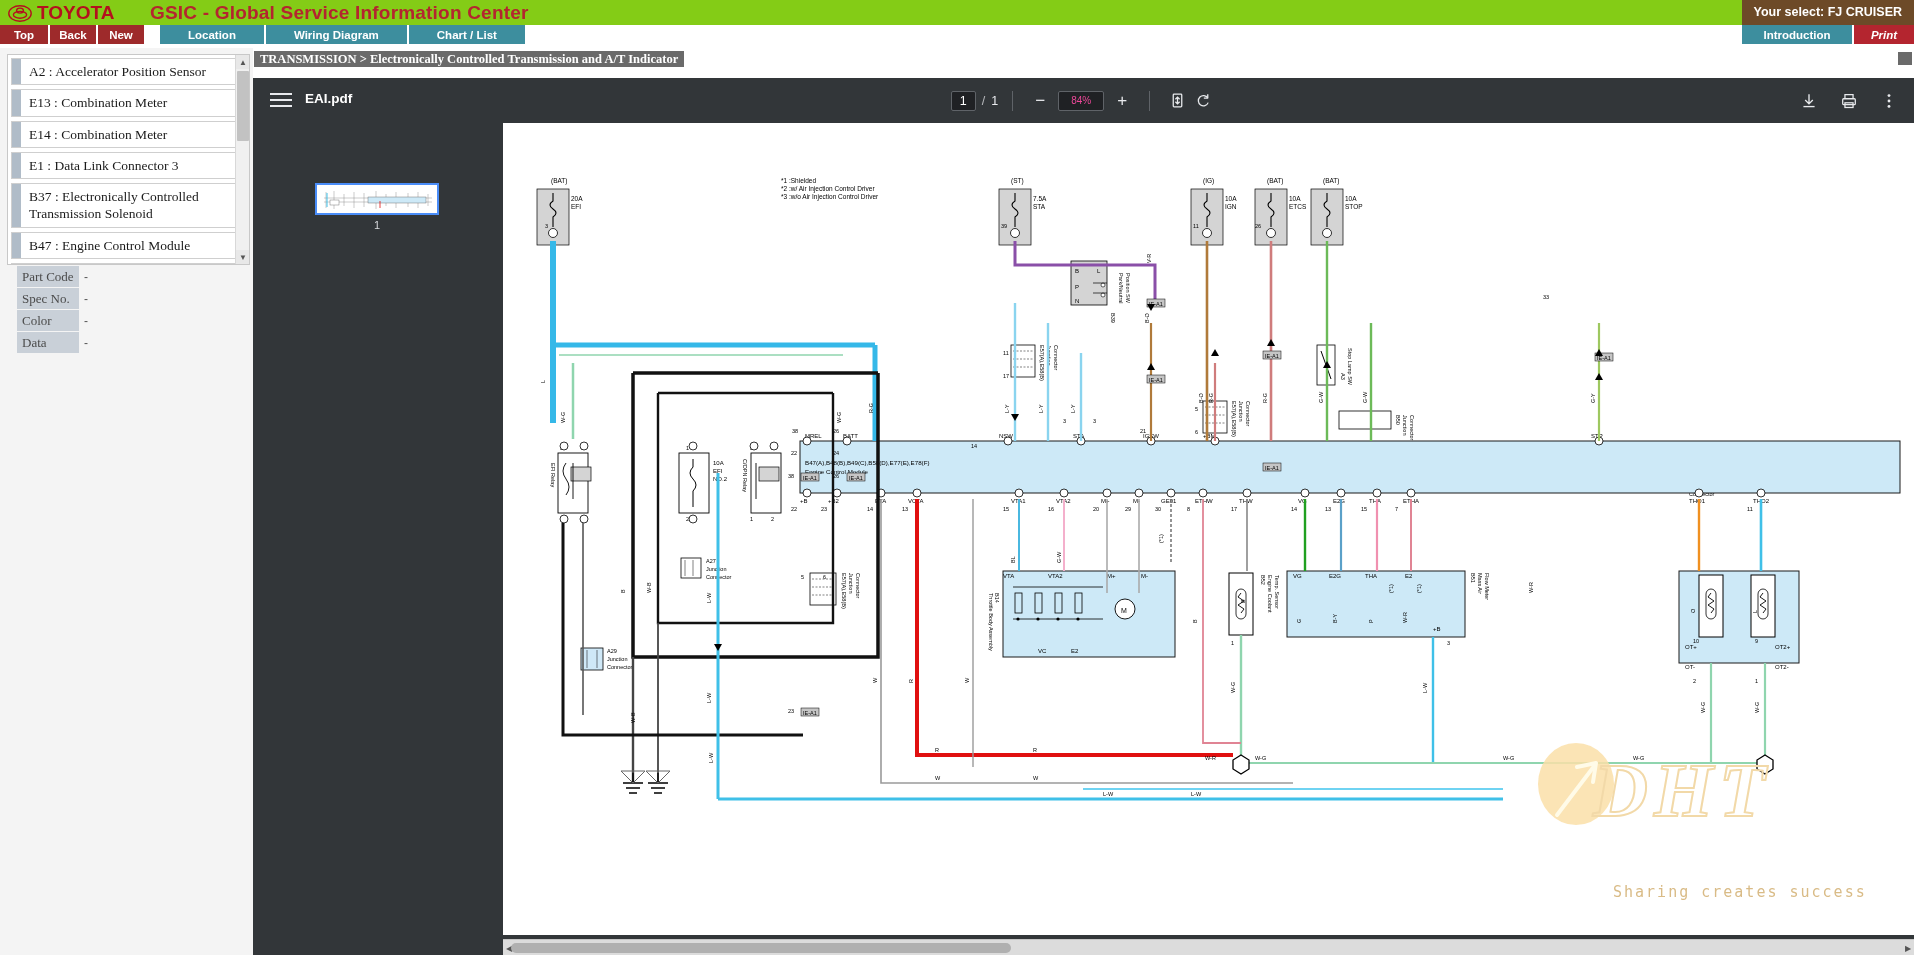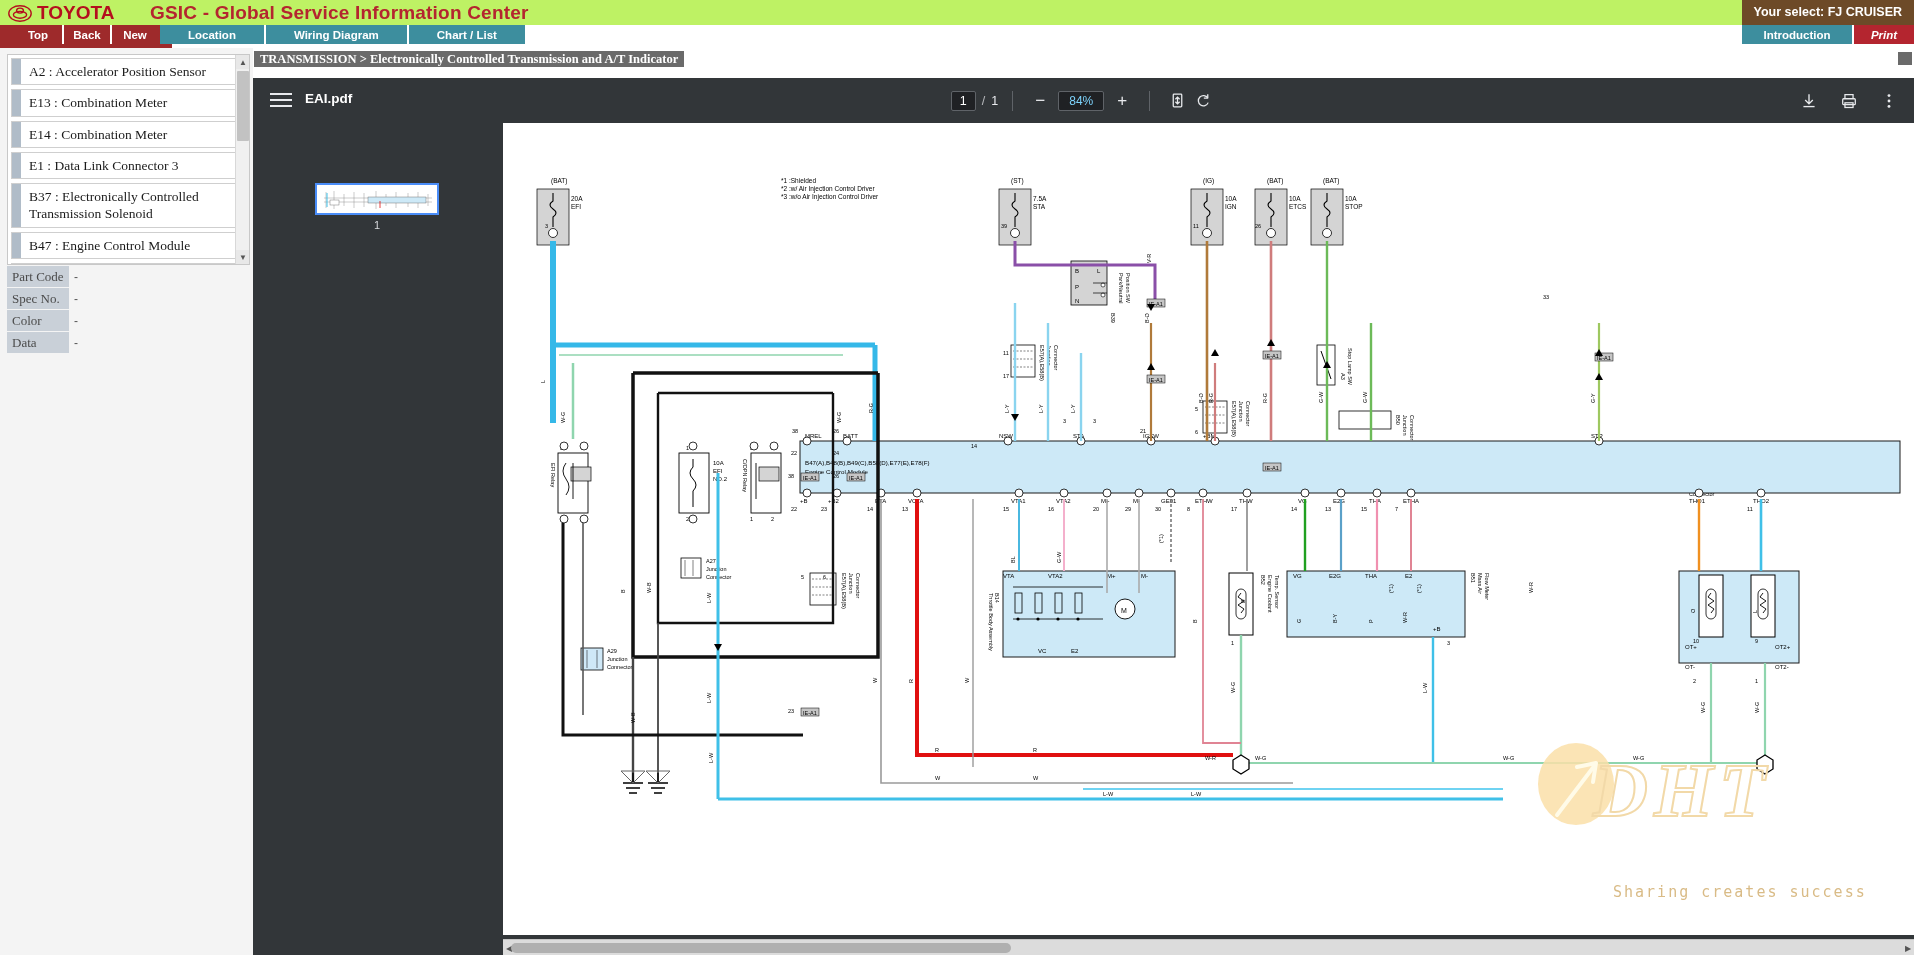--- a/index.html
+++ b/index.html
@@ -9,21 +9,21 @@
     width: 1914px; height: 955px;
     overflow: hidden;
     background: #ffffff;
     font-family: "Liberation Sans", sans-serif;
   }
   #app { position: relative; width: 1914px; height: 955px; }
 
   
   .header {
     position: absolute; left: 0; top: 0; width: 1914px; height: 29px;
-    background: #bef264;
+    background: #84cc16;
   }
   .toyota-logo {
     position: absolute; left: 8px; top: 2px;
     display: flex; align-items: center; gap: 5px;
     color: #b4101e; font-weight: bold; font-size: 19px;
     letter-spacing: 0px;
   }
   .toyota-mark {
     width: 24px; height: 17px;
     display: inline-block;
@@ -42,22 +42,22 @@
     white-space: nowrap;
   }
 
   
   .navbar {
     position: absolute; left: 0; top: 25px; width: 1914px; height: 19px;
     background: #ffffff;
   }
   .nav-red-group {
     position: absolute; left: 0; top: 0;
-    background: #9e2a2b; display: flex; height: 34px;
-    padding: 0 14px;
+    background: #9e2a2b; display: flex; height: 19px;
+    padding: 0 0;
   }
   .nav-btn {
     color: #ffffff; font-size: 11.5px; font-weight: bold;
     display: flex; align-items: center; justify-content: center;
     cursor: pointer; white-space: nowrap;
   }
   .nav-red-group .nav-btn { width: 48px; height: 19px; }
   .nav-red-group .nav-btn + .nav-btn { border-left: 2px solid #ffffff; }
 
   .nav-teal-group {
@@ -125,21 +125,21 @@
   }
   .list-scroll .arrow-up { top: 0; }
   .list-scroll .arrow-down { bottom: 0; }
   .list-scroll .thumb {
     position: absolute; left: 1px; top: 16px; width: 12px; height: 70px;
     background: #c2c2c2; border-radius: 1px; cursor: pointer;
   }
 
   
   .spec-table {
-    position: absolute; left: 7px; top: 218px; width: 150px;
+    position: absolute; left: 17px; top: 218px; width: 150px;
   }
   .spec-row { display: flex; height: 21px; margin-bottom: 1px; }
   .spec-key {
     width: 62px; background: #c9d0d8; color: #4b4b4b;
     font-family: "Liberation Serif", serif;
     font-size: 13px; display: flex; align-items: center; padding-left: 5px;
   }
   .spec-val {
     width: 20px; background: #f4f4f4; color: #555;
     font-size: 12px; display: flex; align-items: center;
@@ -200,21 +200,21 @@
   }
   .page-sep { color: #b8babd; font-size: 12.5px; margin: 0 6px; }
   .page-total { color: #e8eaed; font-size: 12.5px; }
   .tb-divider { width: 1px; height: 20px; background: #5f6368; margin: 0 14px; }
   .tb-icon-btn {
     width: 26px; height: 26px; display:flex; align-items:center; justify-content:center;
     color: #e8eaed; cursor: pointer; font-size: 17px; user-select:none;
   }
   .zoom-box {
     width: 46px; height: 20px; background: #1f2124; border: 1px solid #5f6368;
-    border-radius: 2px; color: #7dd3fc; font-size: 12px;
+    border-radius: 2px; color: #ec4899; font-size: 10px;
     display: flex; align-items: center; justify-content: center; margin: 0 5px;
   }
   .tb-right {
     position: absolute; right: 12px; top: 0; height: 45px;
     display: flex; align-items: center; gap: 14px;
   }
 
   
   .thumb-rail {
     position: absolute; left: 0; top: 45px; width: 250px; height: 832px;

